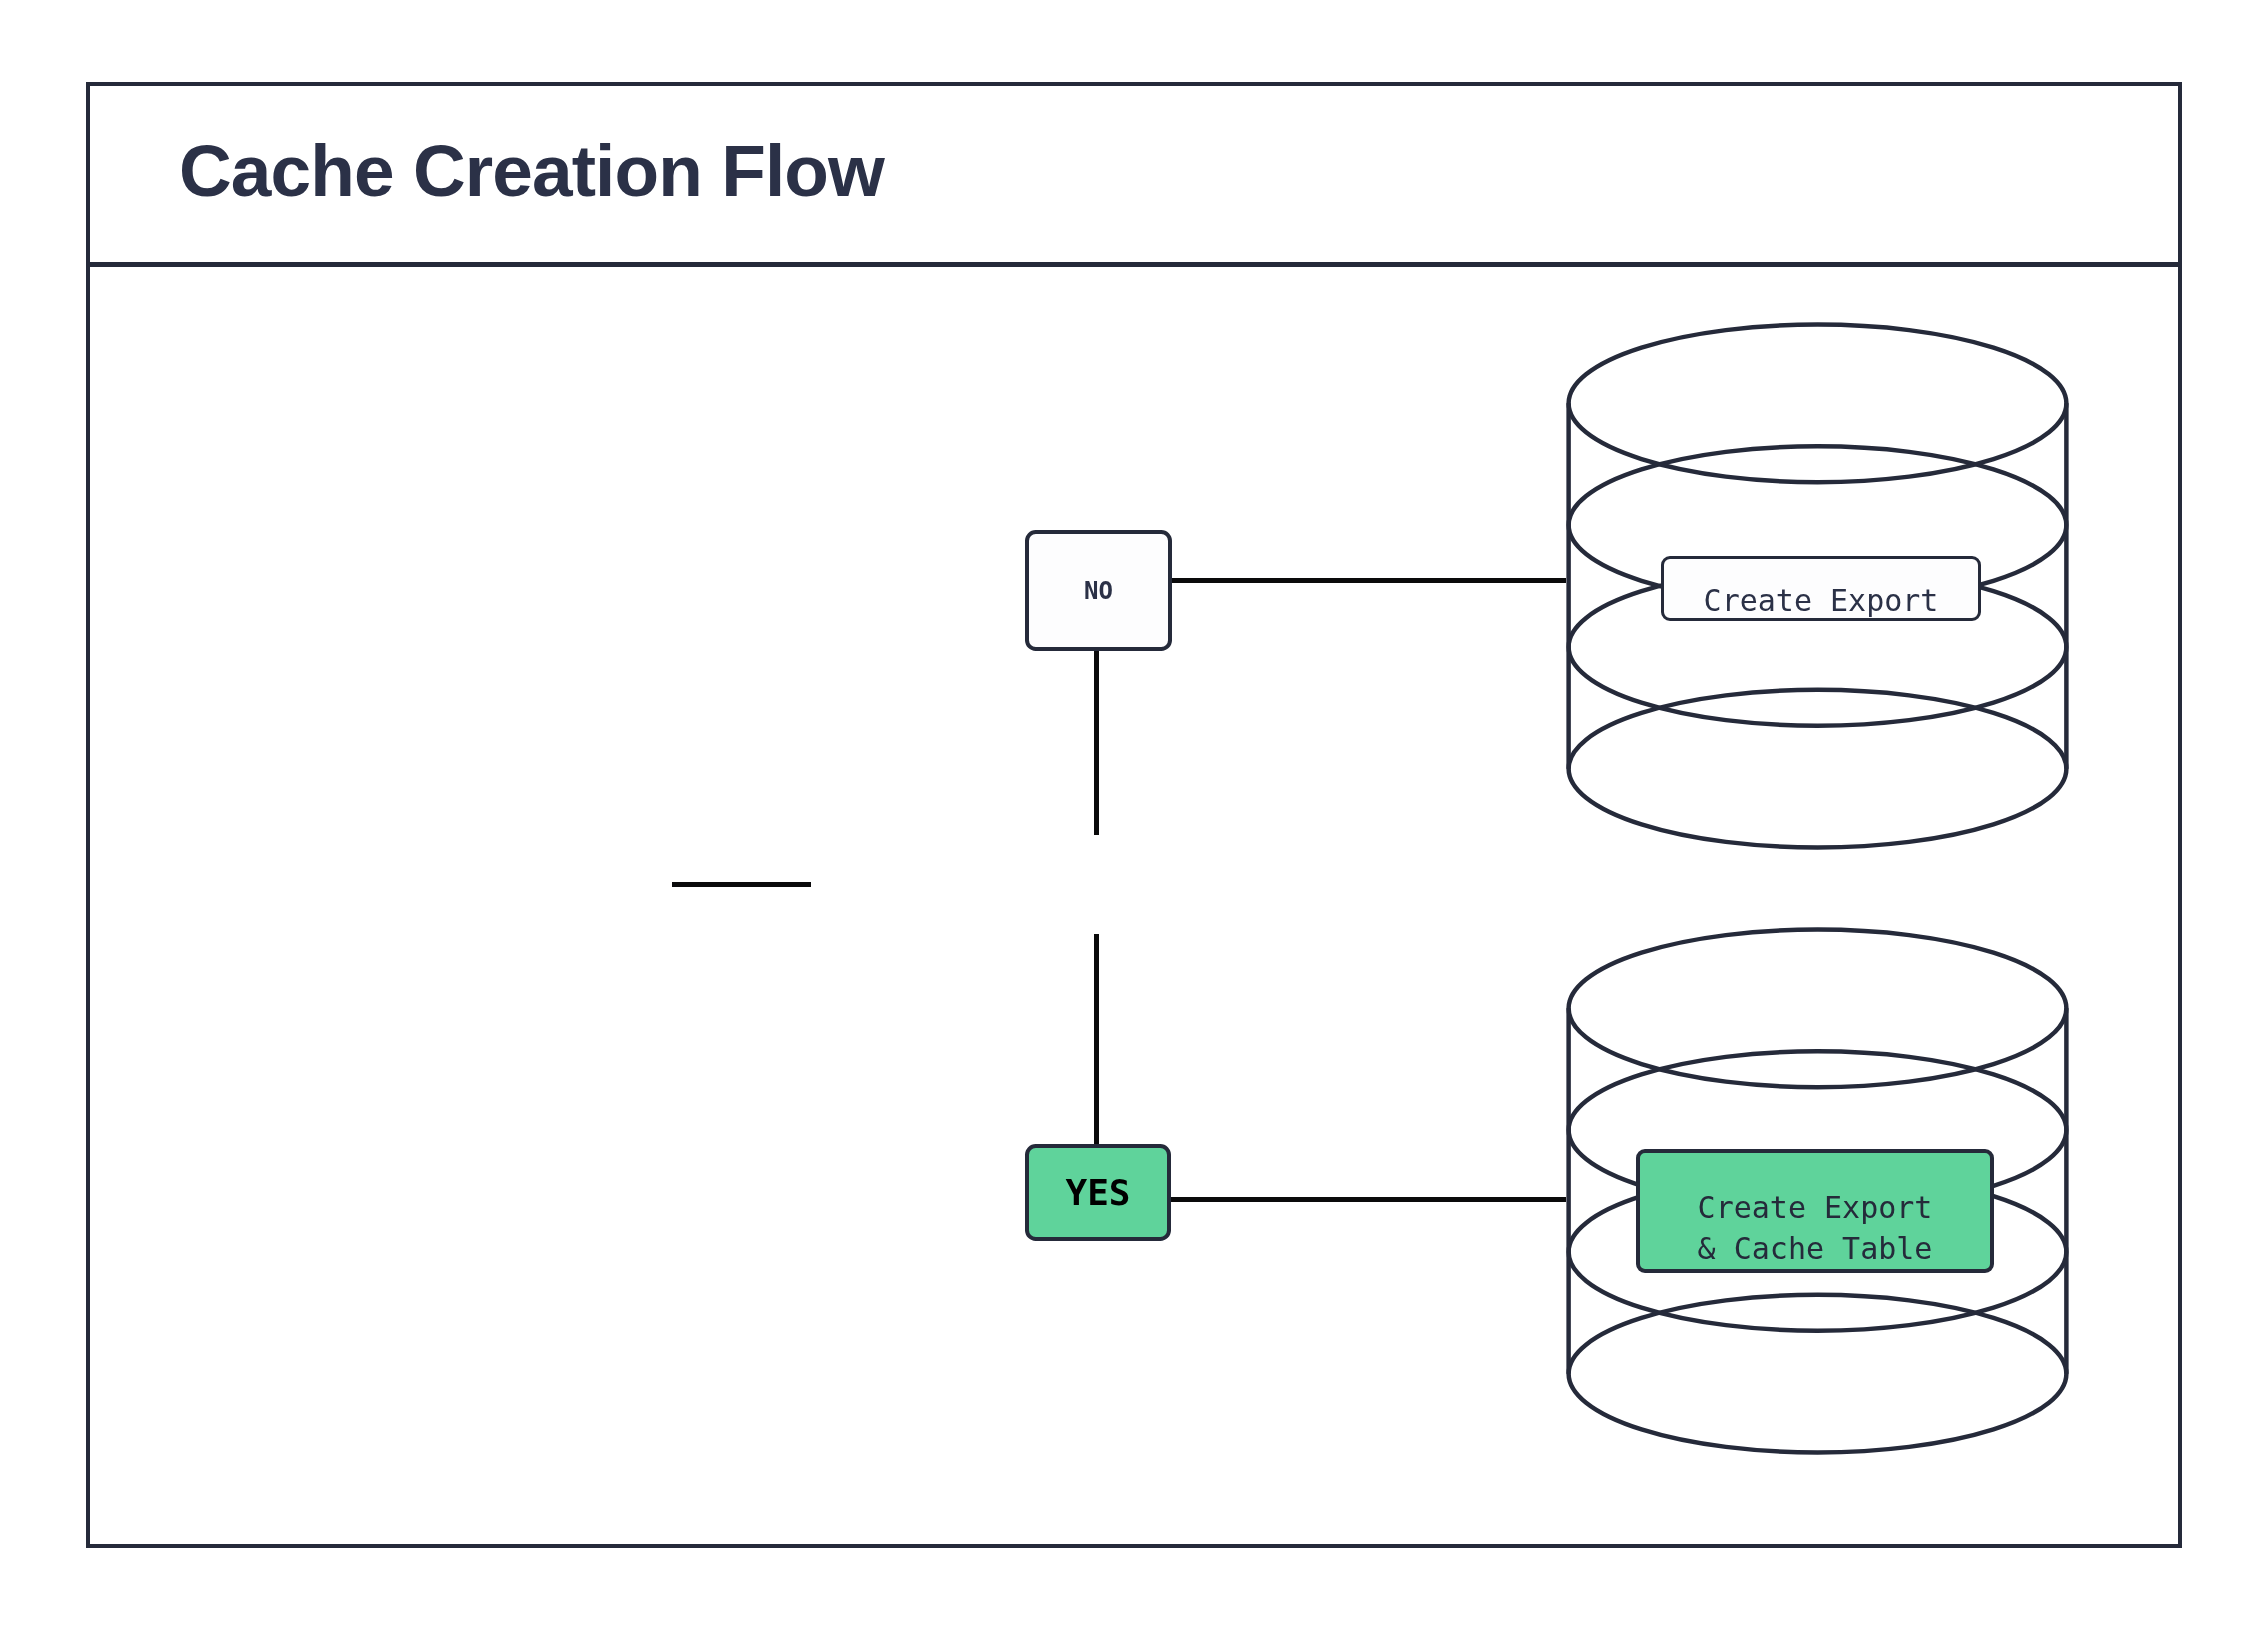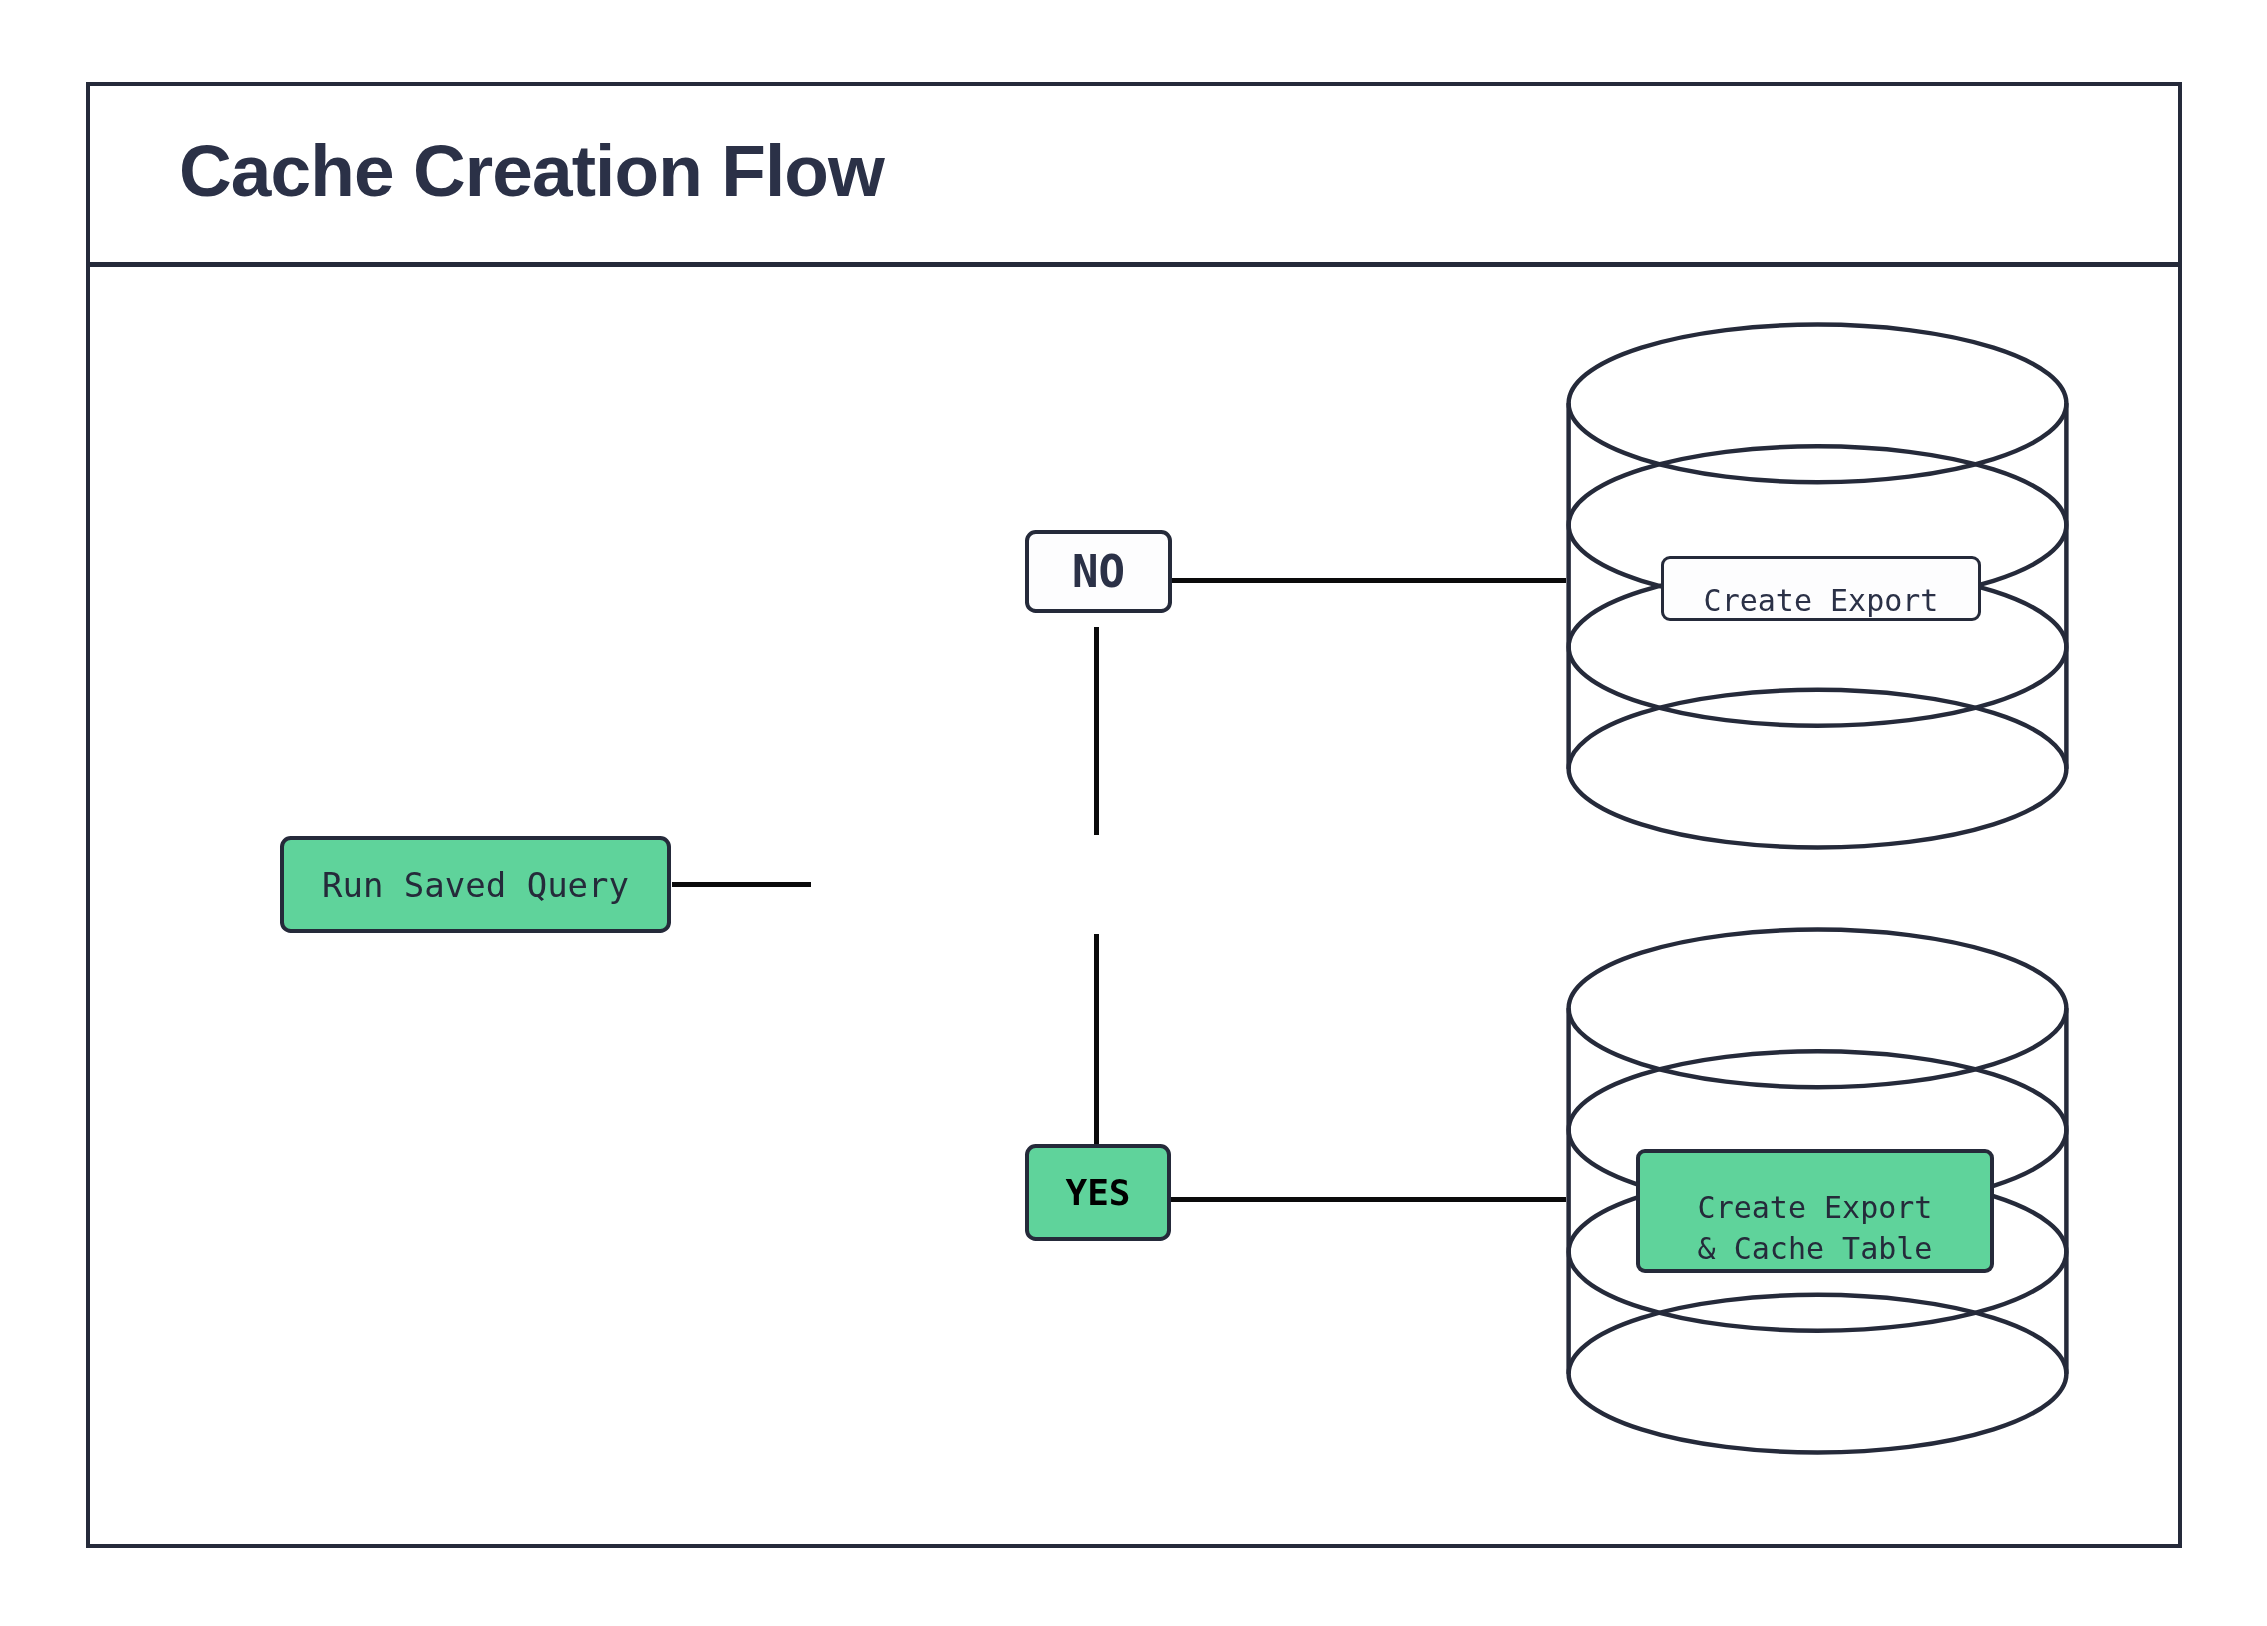--- a/index.html
+++ b/index.html
@@ -34,23 +34,23 @@
     left:280px;top:836px;width:391px;height:97px;
     background:#5FD39B;border:4.5px solid #252A3A;
     font-size:34px;color:#252A3A;
   }
   .node.decision{
     left:811px;top:835px;width:591px;height:99px;
     background:#262B3B;border:4.5px solid #262B3B;
     font-size:35px;color:#E9EAEB;
   }
   .node.branch-no{
-    left:1025px;top:530px;width:147px;height:83px;
+    left:1025px;top:530px;width:147px;height:121px;
     background:#FDFDFE;border:4.5px solid #252A3A;
-    font-size:44px;font-weight:700;color:#2B3147;
+    font-size:24px;font-weight:700;color:#2B3147;
   }
   .node.branch-yes{
     left:1025px;top:1144px;width:146px;height:97px;
     background:#5FD39B;border:4.5px solid #252A3A;
     font-size:36px;font-weight:700;color:#000000;
   }
   .cyl{position:absolute;z-index:2;}
   .db-label{
     position:absolute;box-sizing:border-box;z-index:4;
     display:flex;flex-direction:column;align-items:center;justify-content:flex-end;
@@ -75,23 +75,20 @@
   <div class="frame"></div>
   <div class="title">Cache Creation Flow</div>
   <div class="title-sep"></div>
 
   <div class="connector" style="left:672px;top:882px;width:139px;height:4.5px;"></div>
   <div class="connector" style="left:1094px;top:627px;width:4.5px;height:208px;"></div>
   <div class="connector" style="left:1094px;top:934px;width:4.5px;height:210px;"></div>
   <div class="connector" style="left:1171px;top:578px;width:395px;height:4.5px;"></div>
   <div class="connector" style="left:1171px;top:1197px;width:395px;height:4.5px;"></div>
 
-  <div class="node start">
-    <span>Run Saved Query</span>
-  </div>
 
 
   <div class="node branch-no">
     <span>NO</span>
   </div>
 
   <div class="node branch-yes">
     <span>YES</span>
   </div>
 

